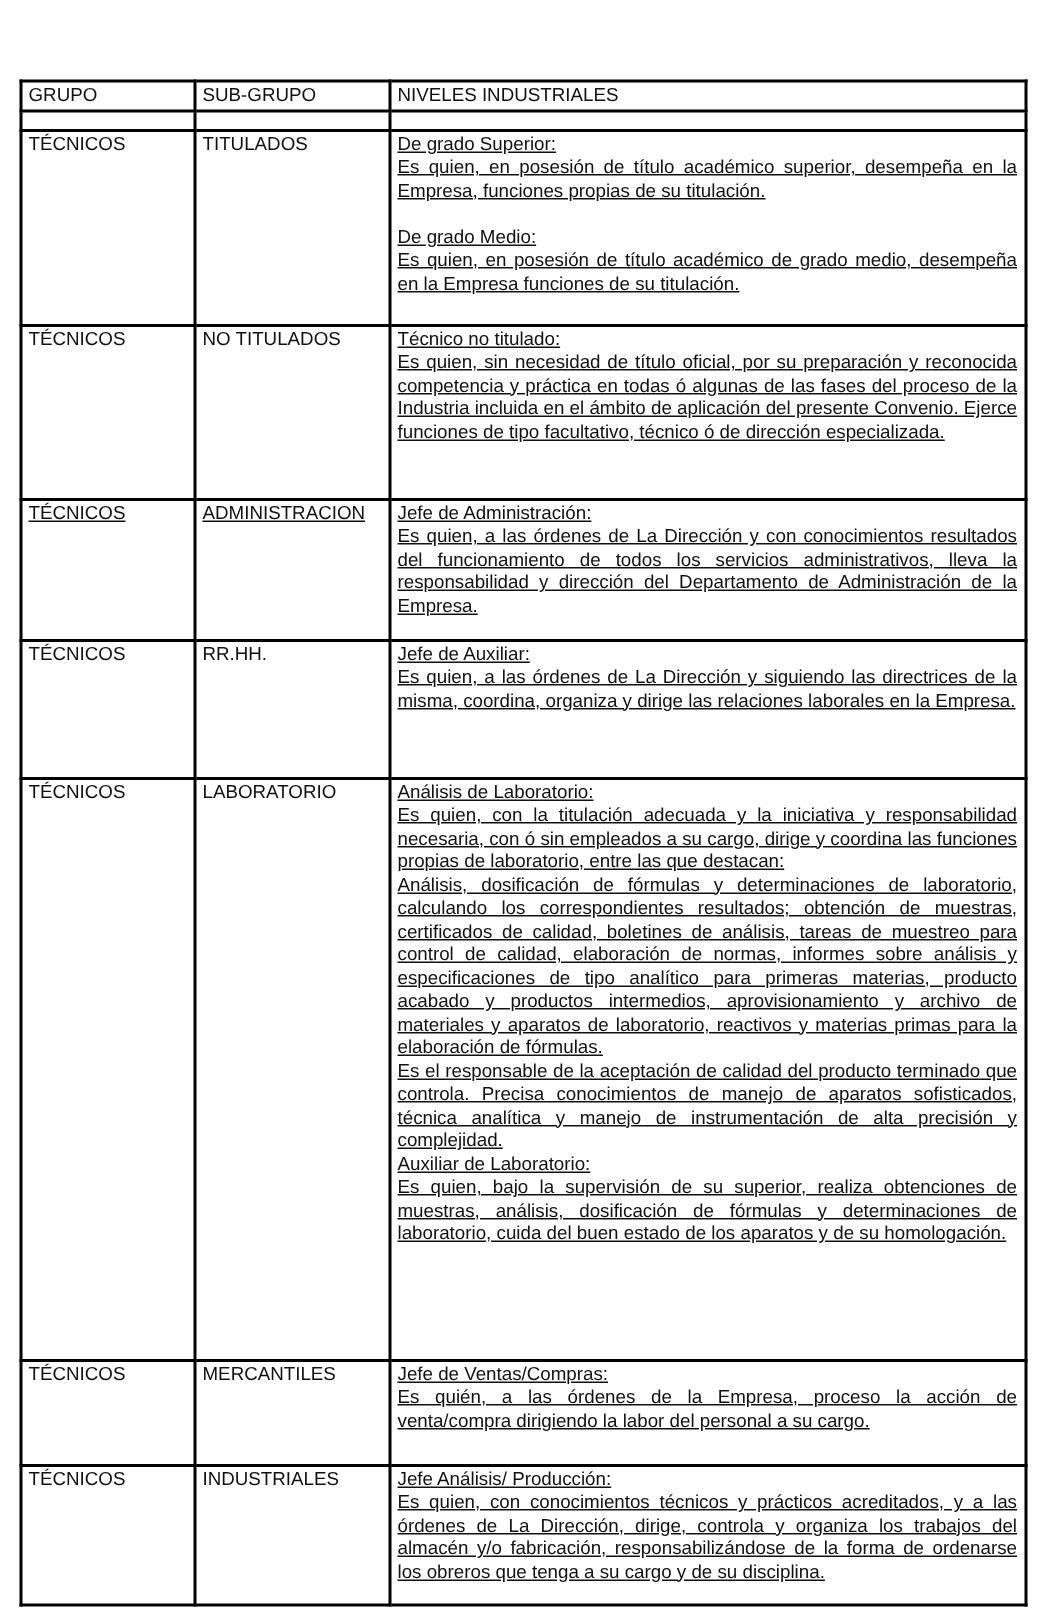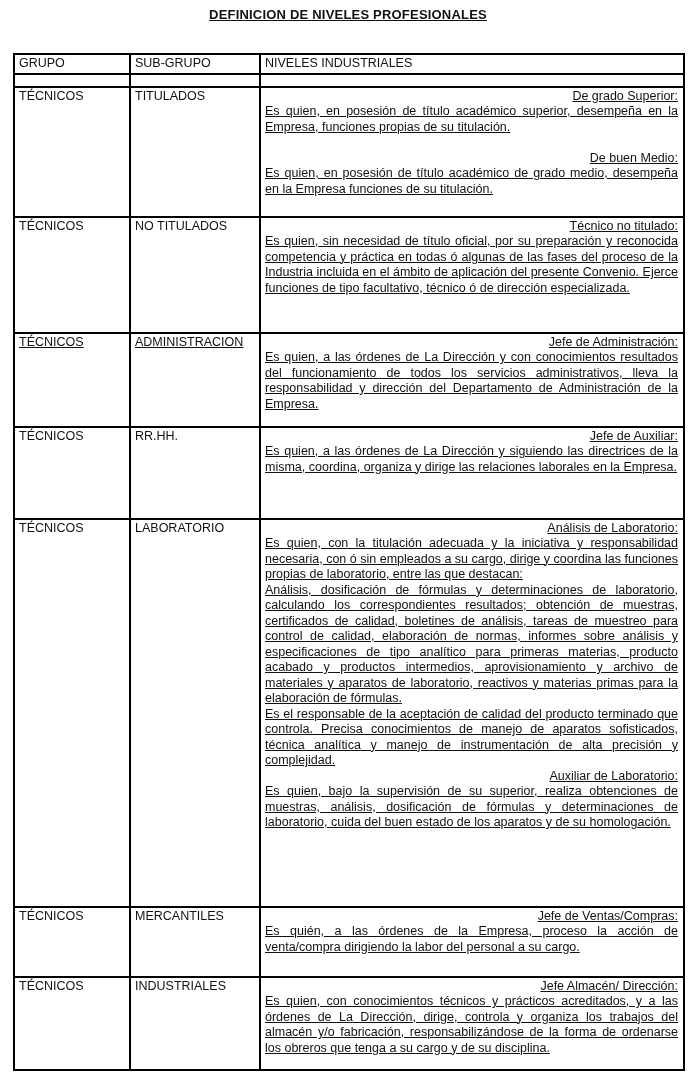--- a/index.html
+++ b/index.html
@@ -41,35 +41,34 @@
     font-weight: normal;
     text-align: left;
     padding: 1px 5px 1px 4px;
     overflow: hidden;
   }
   tr.header-row { height: 18px; }
   tr.empty-row  { height: 13px; }
   .underlined { text-decoration: underline; }
   .block-heading {
     text-decoration: underline;
-    text-align: right;
+    text-align: left;
   }
   .block-paragraph {
     text-align: justify;
     text-justify: inter-word;
     text-decoration: underline;
   }
   .block-spacer { height: 15.5px; }
 </style>
 </head>
 <body>
 
 <div class="page">
 
-  <div class="doc-title">DEFINICION DE NIVELES PROFESIONALES</div>
 
   <table class="levels">
     <colgroup>
       <col style="width:116px">
       <col style="width:130px">
       <col style="width:424px">
     </colgroup>
     <thead>
       <tr class="header-row">
         <th>GRUPO</th>
@@ -83,21 +82,21 @@
       </tr>
     </thead>
     <tbody>
         <tr style="height: 130px;">
           <td><span>TÉCNICOS</span></td>
           <td><span>TITULADOS</span></td>
           <td>
             <div class="block-heading">De grado Superior:</div>
             <div class="block-paragraph">Es quien, en posesión de título académico superior, desempeña en la Empresa, funciones propias de su titulación.</div>
             <div class="block-spacer"></div>
-            <div class="block-heading">De buen Medio:</div>
+            <div class="block-heading">De grado Medio:</div>
             <div class="block-paragraph">Es quien, en posesión de título académico de grado medio, desempeña en la Empresa funciones de su titulación.</div>
           </td>
         </tr>
         <tr style="height: 116px;">
           <td><span>TÉCNICOS</span></td>
           <td><span>NO TITULADOS</span></td>
           <td>
             <div class="block-heading">Técnico no titulado:</div>
             <div class="block-paragraph">Es quien, sin necesidad de título oficial, por su preparación y reconocida competencia y práctica en todas ó algunas de las fases del proceso de la Industria incluida en el ámbito de aplicación del presente Convenio. Ejerce funciones de tipo facultativo, técnico ó de dirección especializada.</div>
           </td>
@@ -135,20 +134,20 @@
           <td><span>MERCANTILES</span></td>
           <td>
             <div class="block-heading">Jefe de Ventas/Compras:</div>
             <div class="block-paragraph">Es quién, a las órdenes de la Empresa, proceso la acción de venta/compra dirigiendo la labor del personal a su cargo.</div>
           </td>
         </tr>
         <tr style="height: 93px;">
           <td><span>TÉCNICOS</span></td>
           <td><span>INDUSTRIALES</span></td>
           <td>
-            <div class="block-heading">Jefe Almacén/ Dirección:</div>
+            <div class="block-heading">Jefe Análisis/ Producción:</div>
             <div class="block-paragraph">Es quien, con conocimientos técnicos y prácticos acreditados, y a las órdenes de La Dirección, dirige, controla y organiza los trabajos del almacén y/o fabricación, responsabilizándose de la forma de ordenarse los obreros que tenga a su cargo y de su disciplina.</div>
           </td>
         </tr>
       </tbody>
   </table>
 
 </div>
 
 </body></html>

